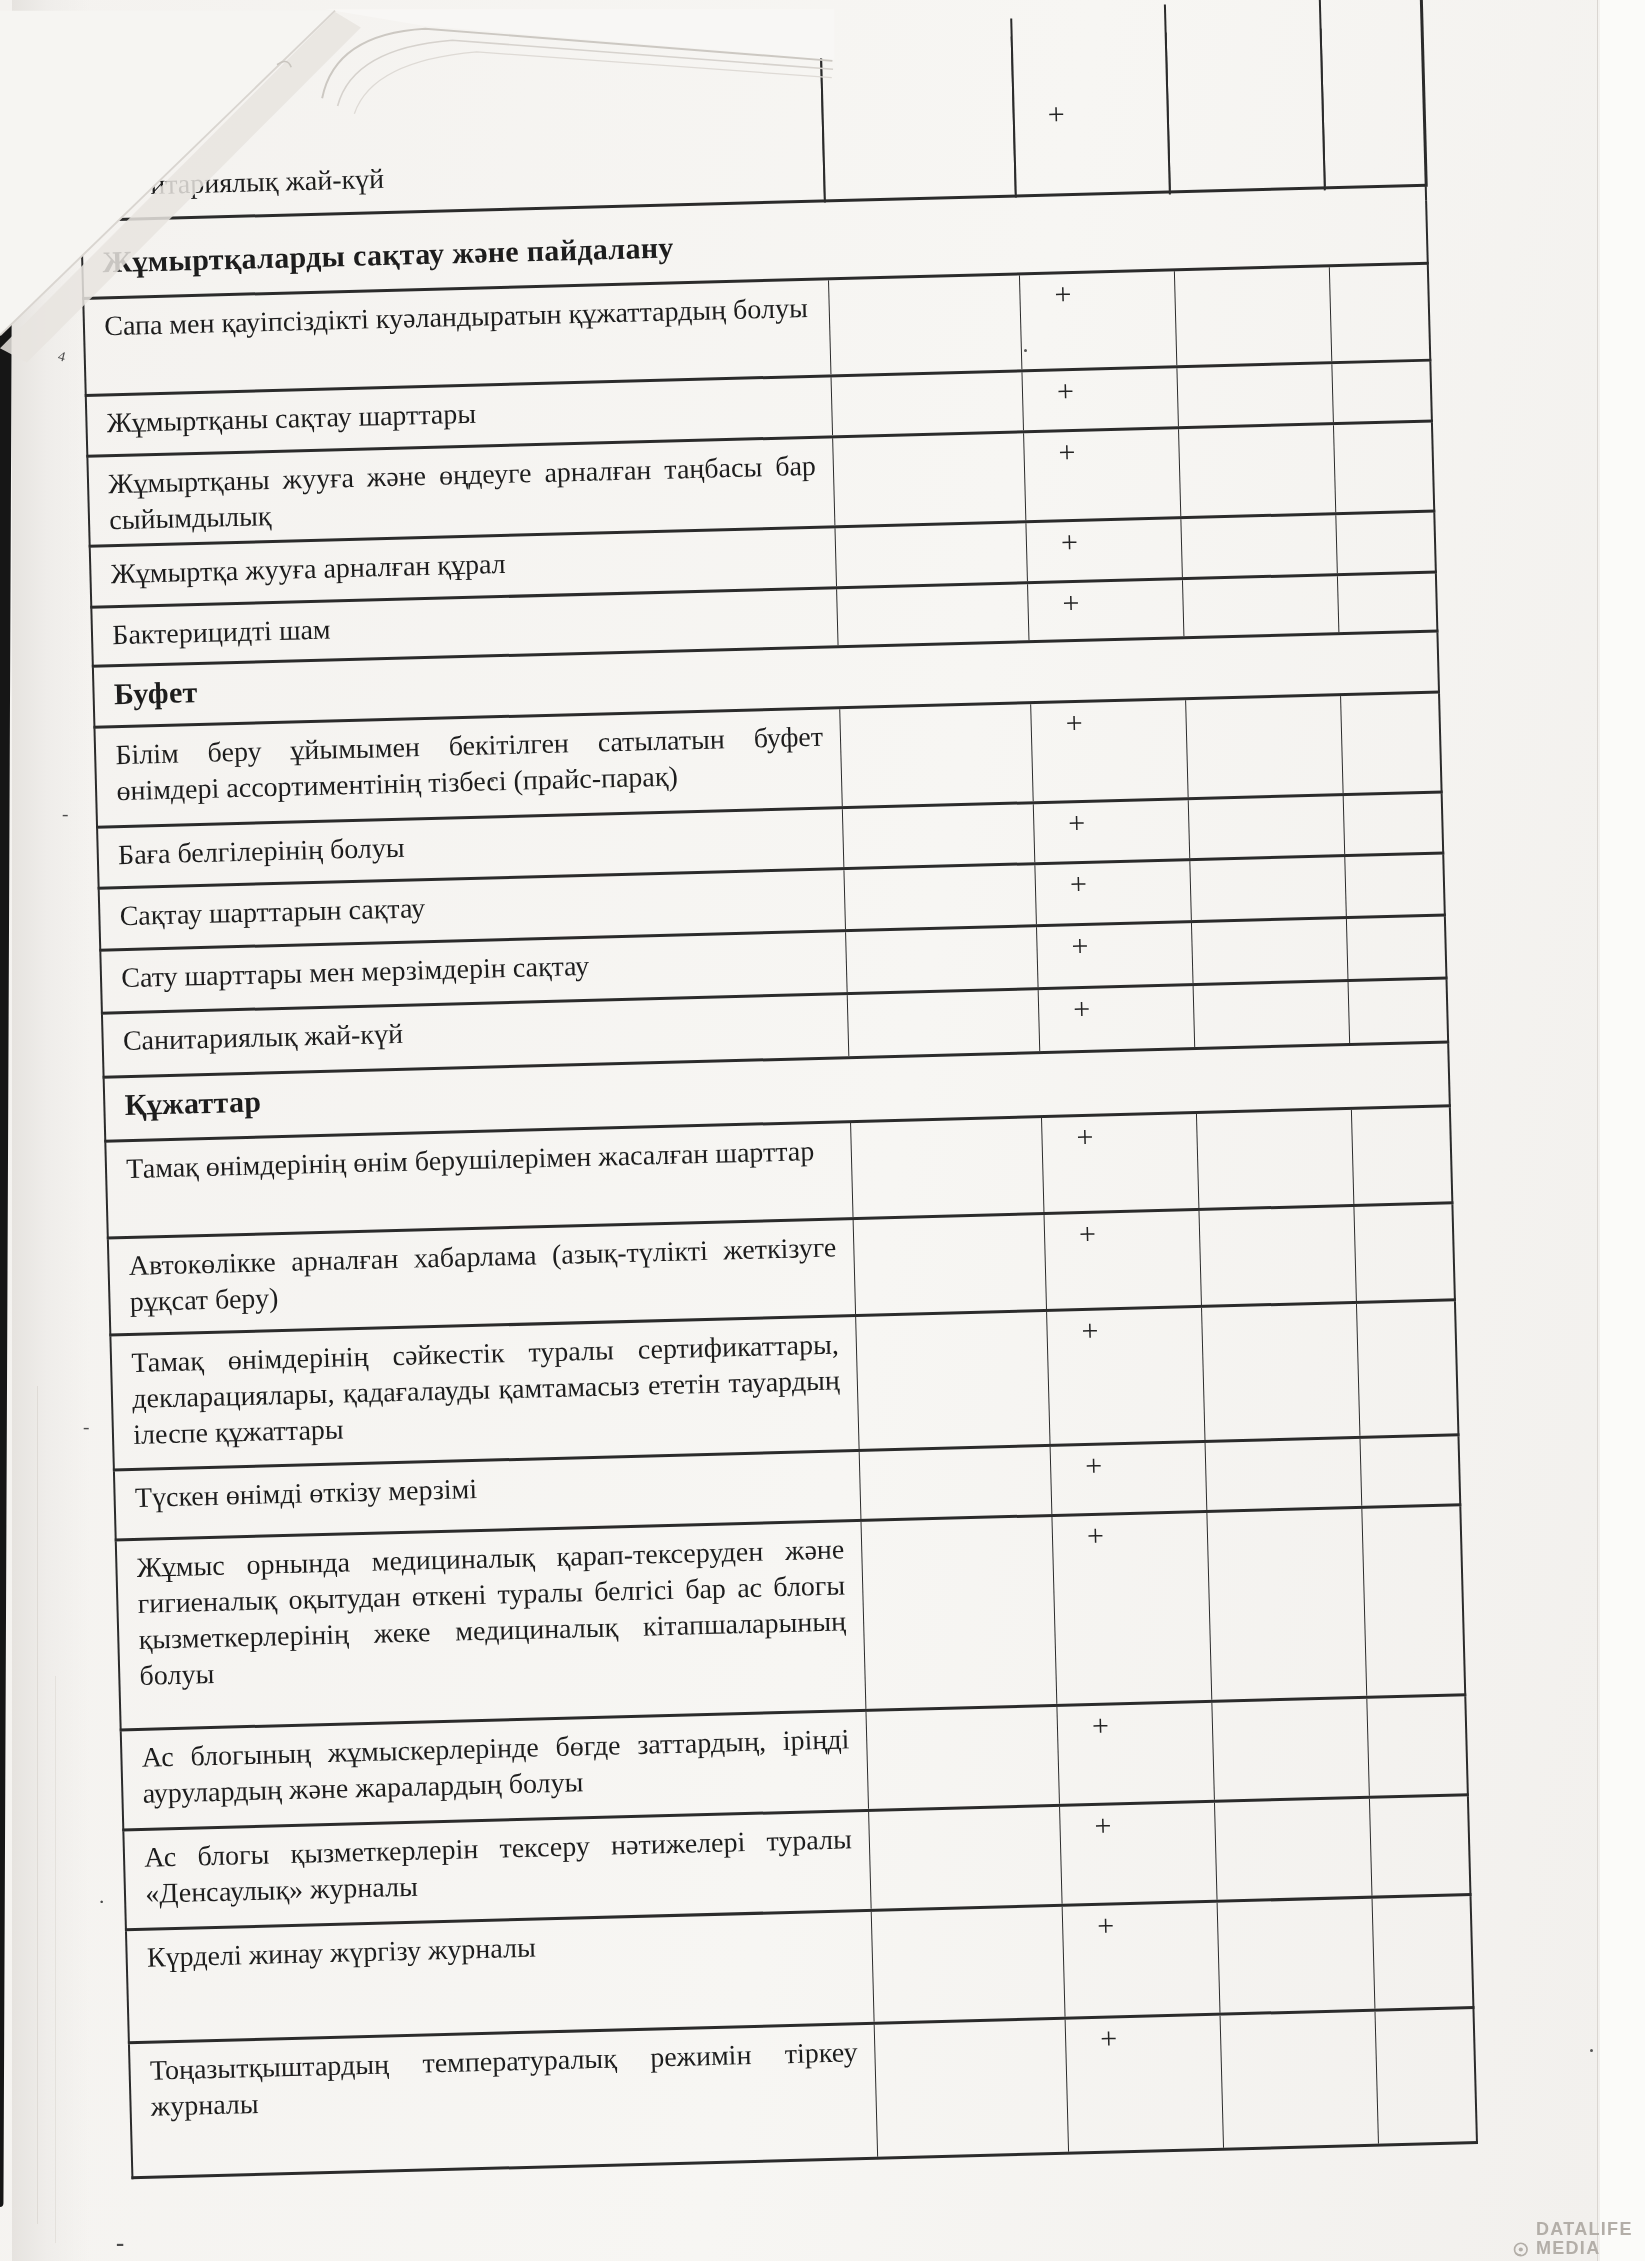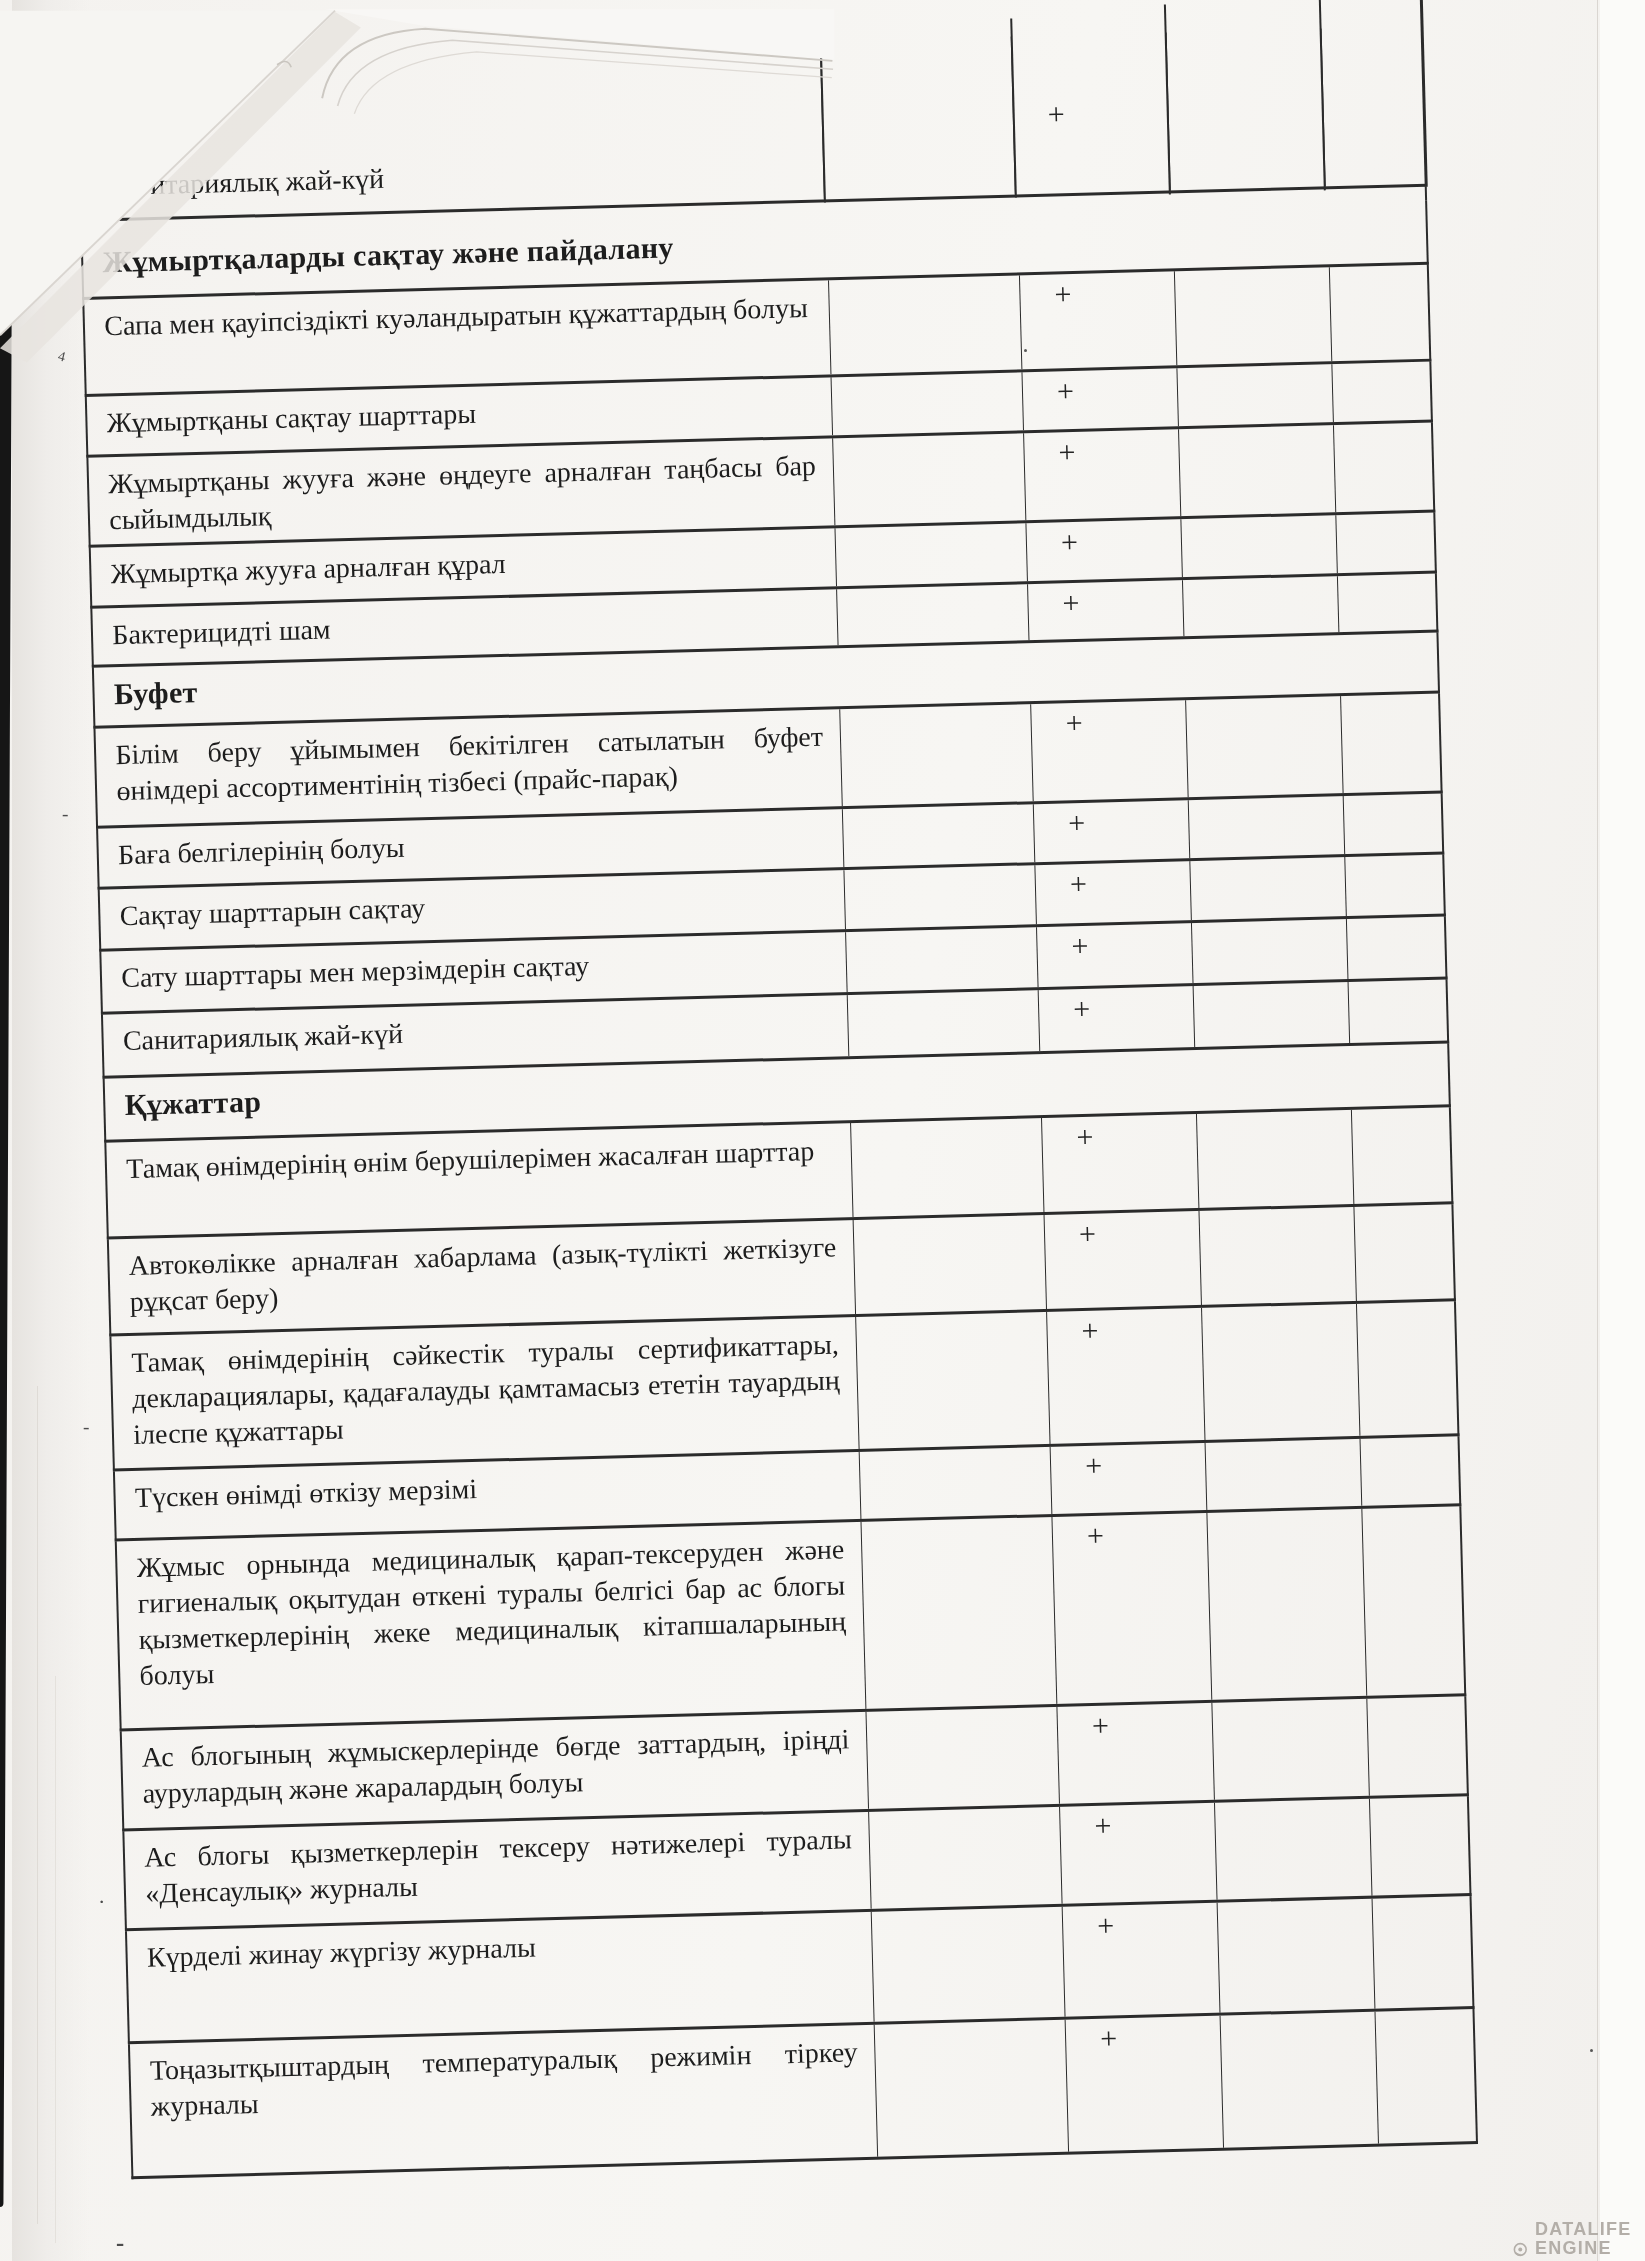--- a/index.html
+++ b/index.html
@@ -270,17 +270,17 @@
 <div class="speck" style="left:491px;top:779px;width:2.6px;height:2.6px;"></div>
 <div class="speck" style="left:1590px;top:2049px;width:3.2px;height:3.2px;"></div>
 
 <div class="wm">
   <svg width="27" height="27" viewBox="0 0 42 42">
     <circle cx="21" cy="21" r="15" fill="none" stroke="#b3aea8" stroke-width="4"></circle>
     <circle cx="21" cy="21" r="5" fill="#b3aea8"></circle>
     <path d="M8,29 Q14,35 22,34" fill="none" stroke="#b3aea8" stroke-width="4"></path>
   </svg>
   <div class="wm-txt">
-    <div class="wm1">DATALIFE ENGINE</div>
+    <div class="wm1">DATALIFE MEDIA</div>
     <div class="wm2">SOFTNEWS MEDIA GROUP</div>
   </div>
 </div>
 
 
 </body></html>

